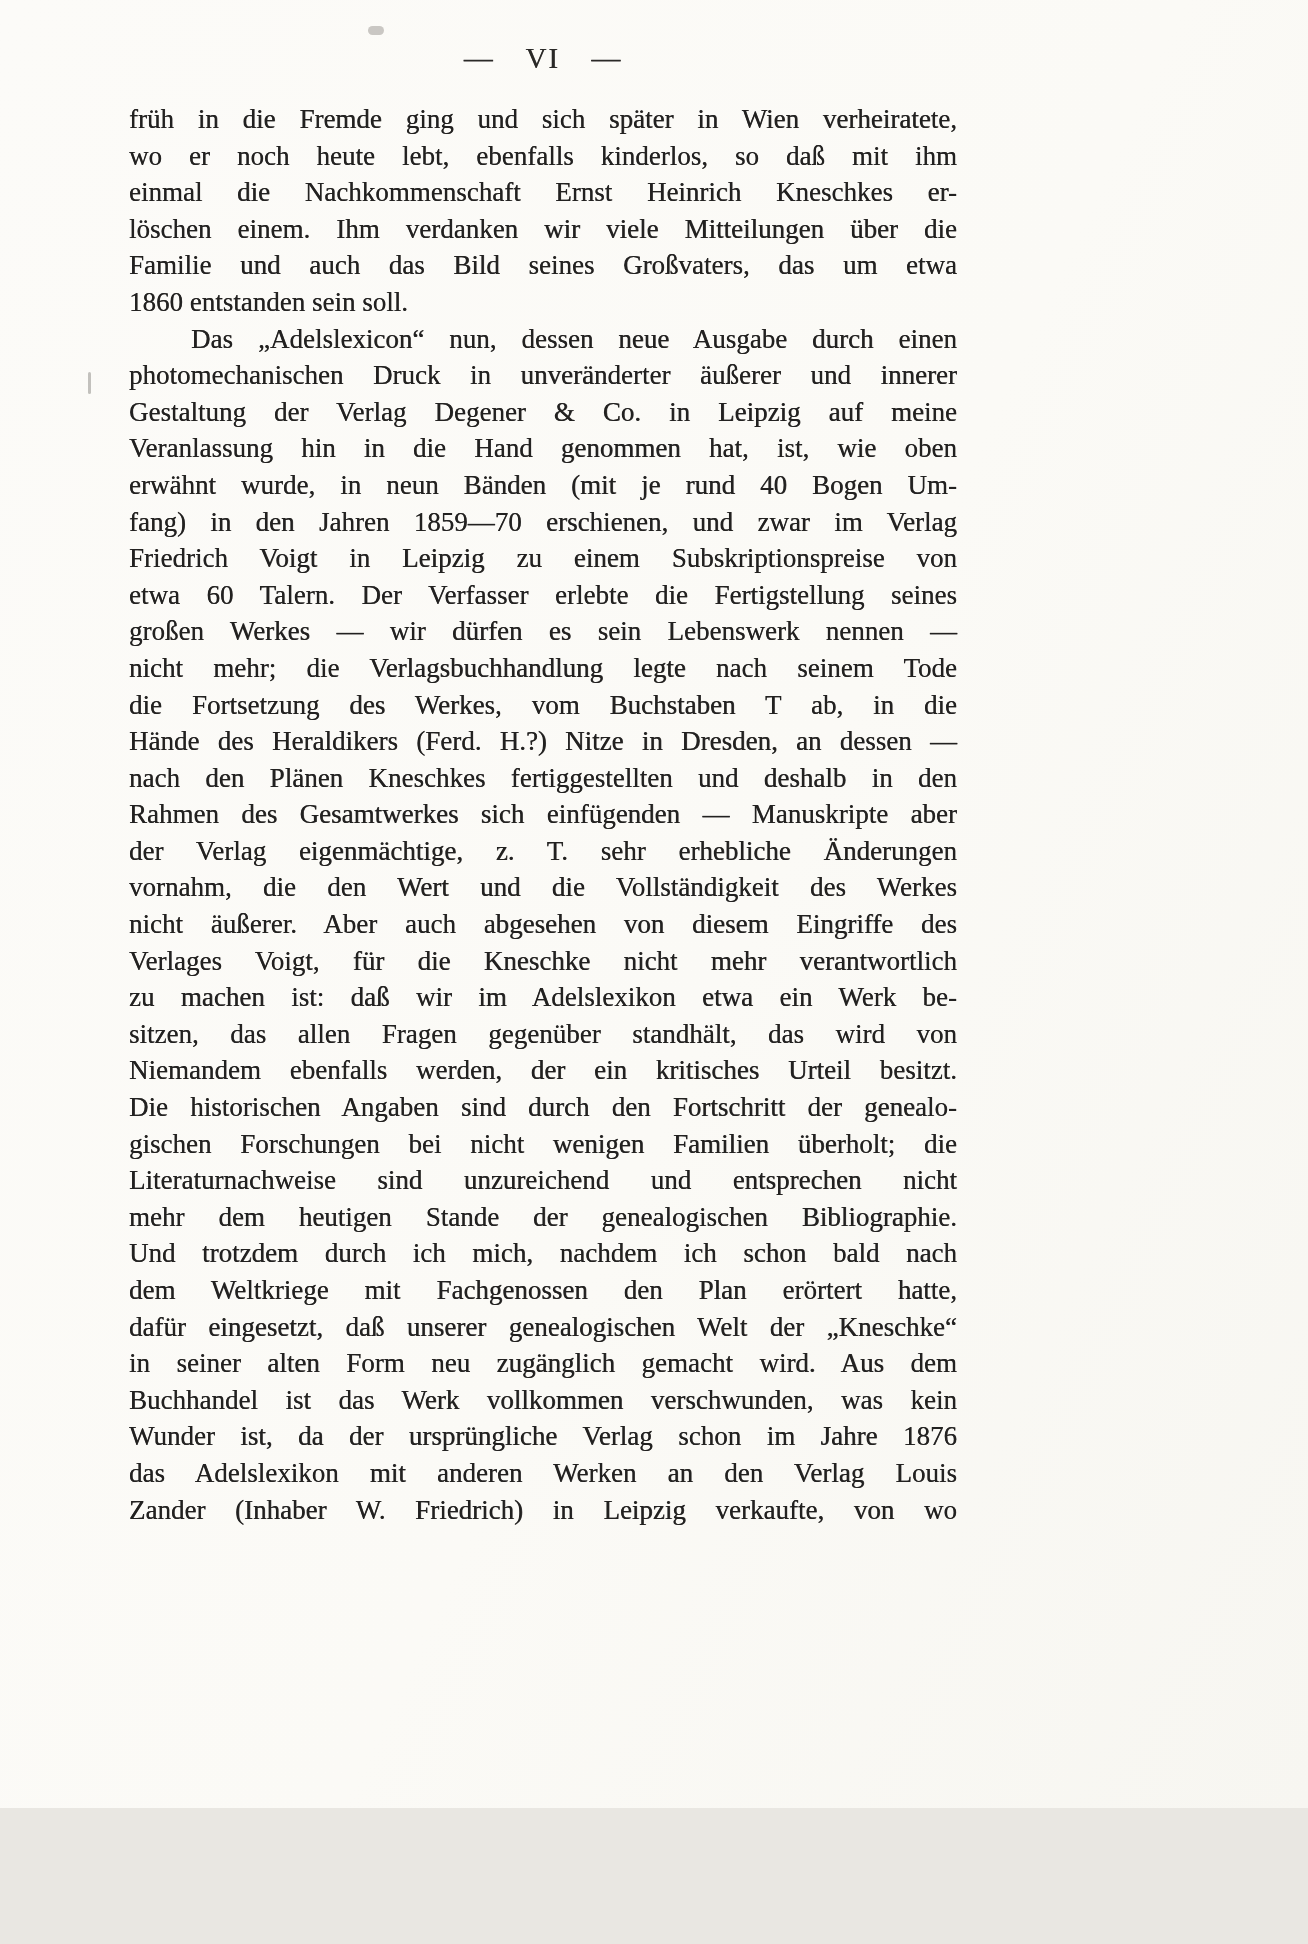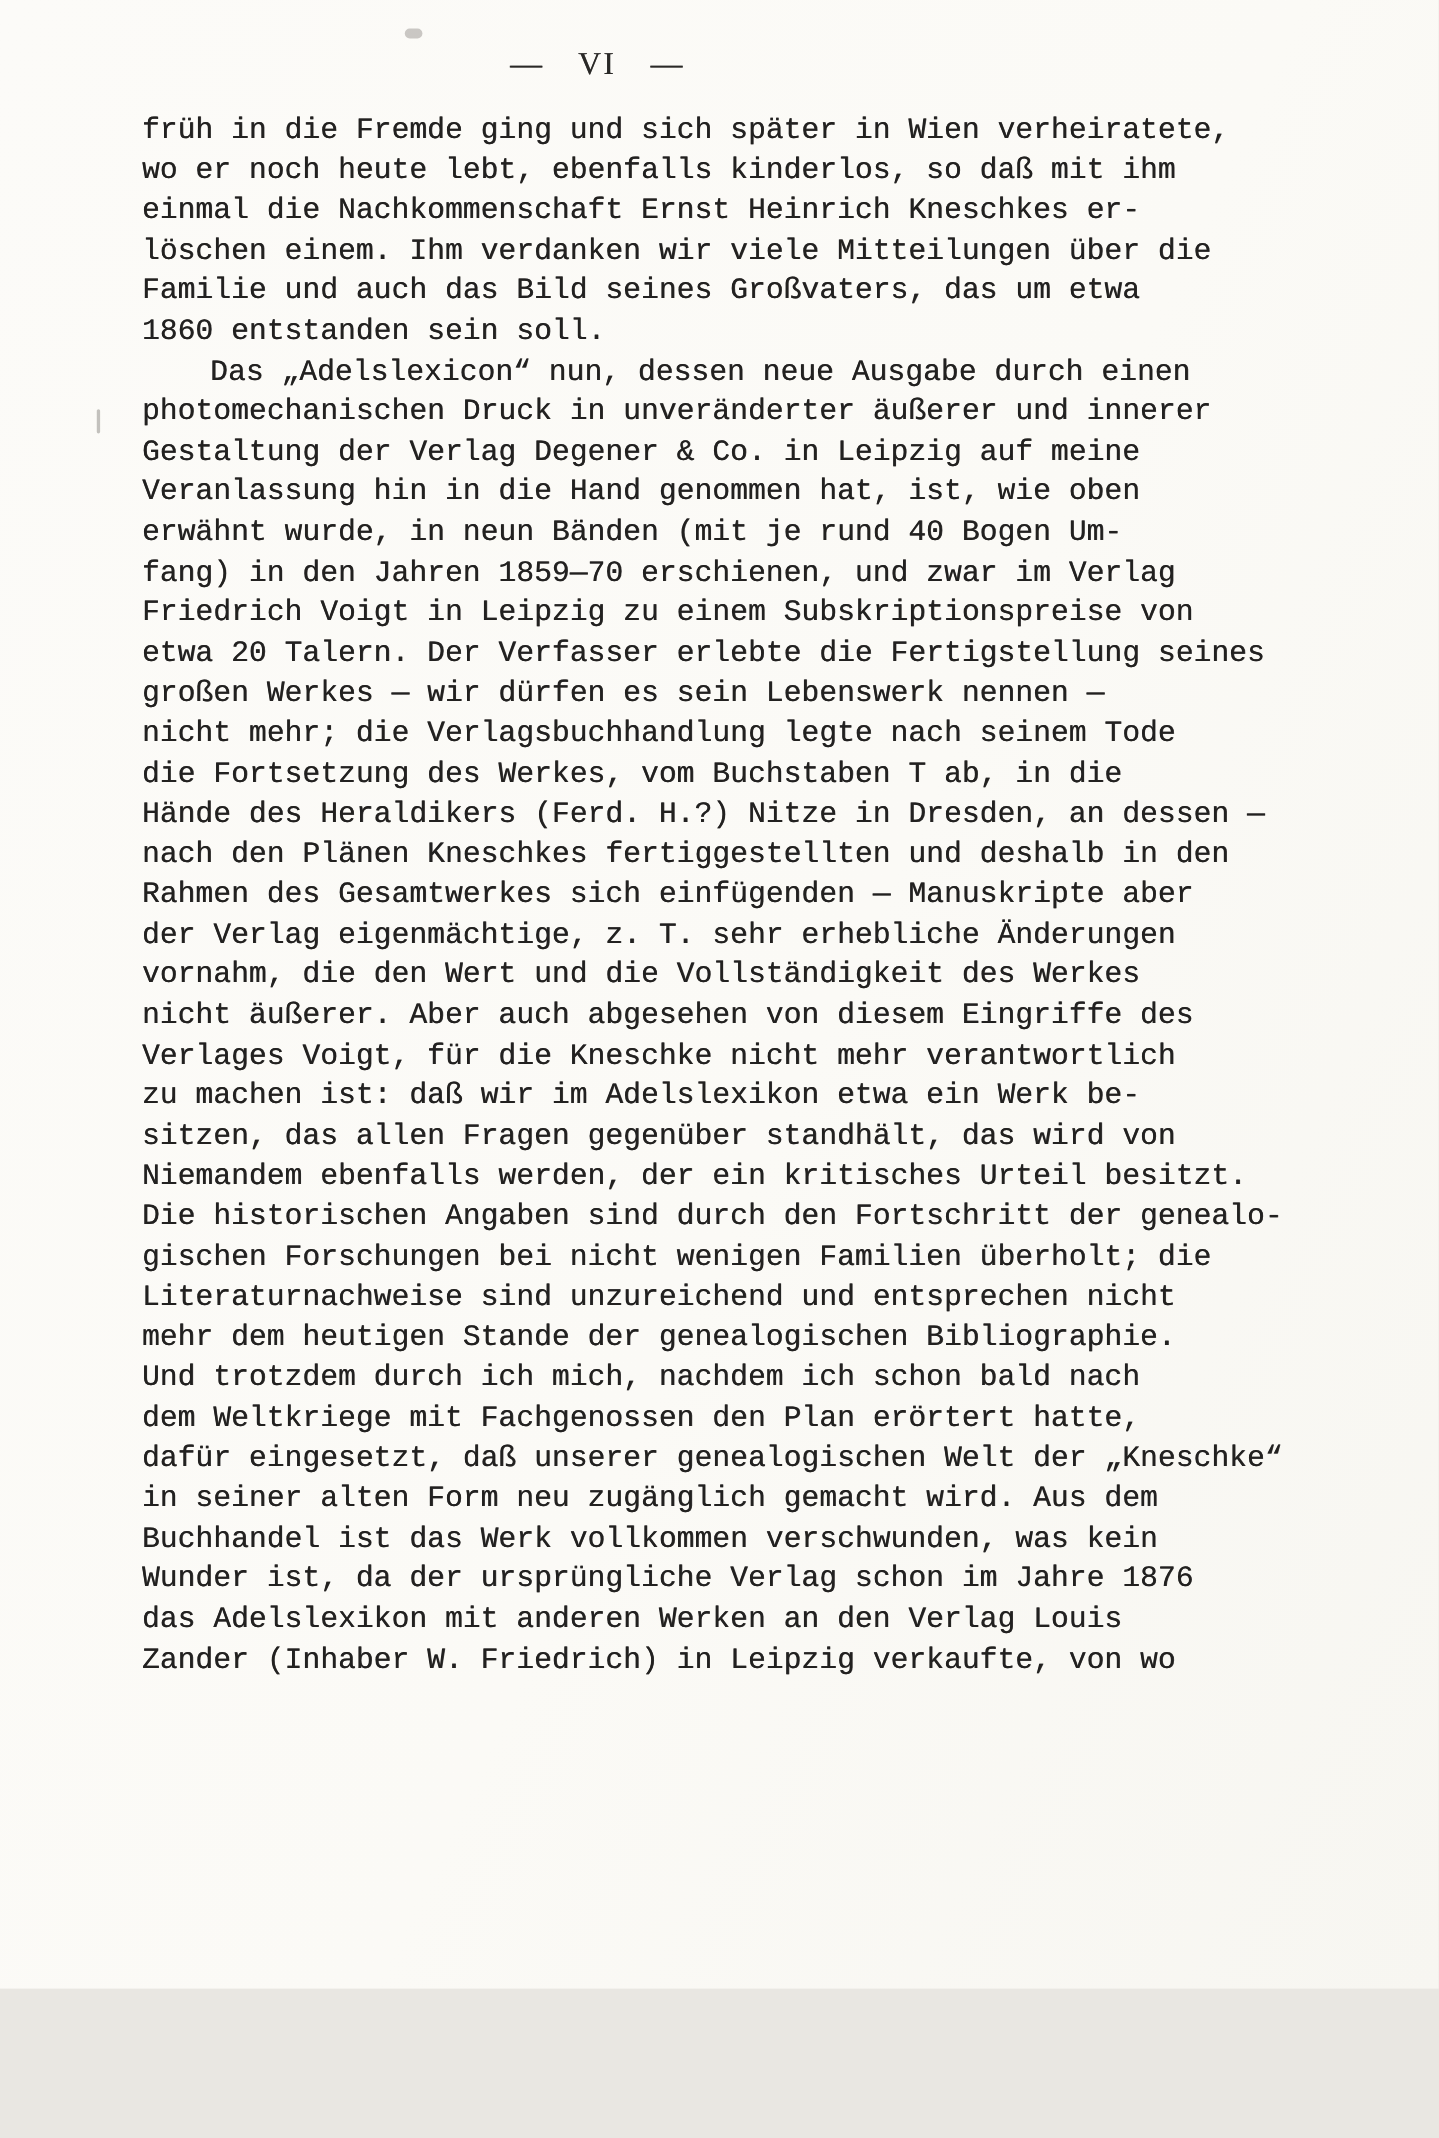--- a/index.html
+++ b/index.html
@@ -36,21 +36,20 @@
     width: 828px;
     font-size: 27px;
     line-height: 36.6px;
     text-shadow: 0.35px 0 0 rgba(35,33,32,0.8);
   }
   .line {
     text-align: justify;
     text-align-last: justify;
     white-space: nowrap;
     overflow: visible;
-    font-family: Liberation Mono, monospace;
   }
   .line.no-justify {
     text-align: left;
     text-align-last: left;
   }
   .line.indent {
     text-indent: 62px;
   }
   
   .artifact {
@@ -90,21 +89,21 @@
       <div class="line">löschen einem. Ihm verdanken wir viele Mitteilungen über die</div>
       <div class="line">Familie und auch das Bild seines Großvaters, das um etwa</div>
       <div class="line no-justify">1860 entstanden sein soll.</div>
       <div class="line indent">Das „Adelslexicon“ nun, dessen neue Ausgabe durch einen</div>
       <div class="line">photomechanischen Druck in unveränderter äußerer und innerer</div>
       <div class="line">Gestaltung der Verlag Degener &amp; Co. in Leipzig auf meine</div>
       <div class="line">Veranlassung hin in die Hand genommen hat, ist, wie oben</div>
       <div class="line">erwähnt wurde, in neun Bänden (mit je rund 40 Bogen Um-</div>
       <div class="line">fang) in den Jahren 1859—70 erschienen, und zwar im Verlag</div>
       <div class="line">Friedrich Voigt in Leipzig zu einem Subskriptionspreise von</div>
-      <div class="line">etwa 20 Talern.  Der Verfasser erlebte die Fertigstellung seines</div>
+      <div class="line">etwa 60 Talern.  Der Verfasser erlebte die Fertigstellung seines</div>
       <div class="line">großen Werkes — wir dürfen es sein Lebenswerk nennen —</div>
       <div class="line">nicht mehr; die Verlagsbuchhandlung legte nach seinem Tode</div>
       <div class="line">die Fortsetzung des Werkes, vom Buchstaben T ab, in die</div>
       <div class="line">Hände des Heraldikers (Ferd. H.?) Nitze in Dresden, an dessen —</div>
       <div class="line">nach den Plänen Kneschkes fertiggestellten und deshalb in den</div>
       <div class="line">Rahmen des Gesamtwerkes sich einfügenden — Manuskripte aber</div>
       <div class="line">der Verlag eigenmächtige, z. T. sehr erhebliche Änderungen</div>
       <div class="line">vornahm, die den Wert und die Vollständigkeit des Werkes</div>
       <div class="line">nicht äußerer. Aber auch abgesehen von diesem Eingriffe des</div>
       <div class="line">Verlages Voigt, für die Kneschke nicht mehr verantwortlich</div>

